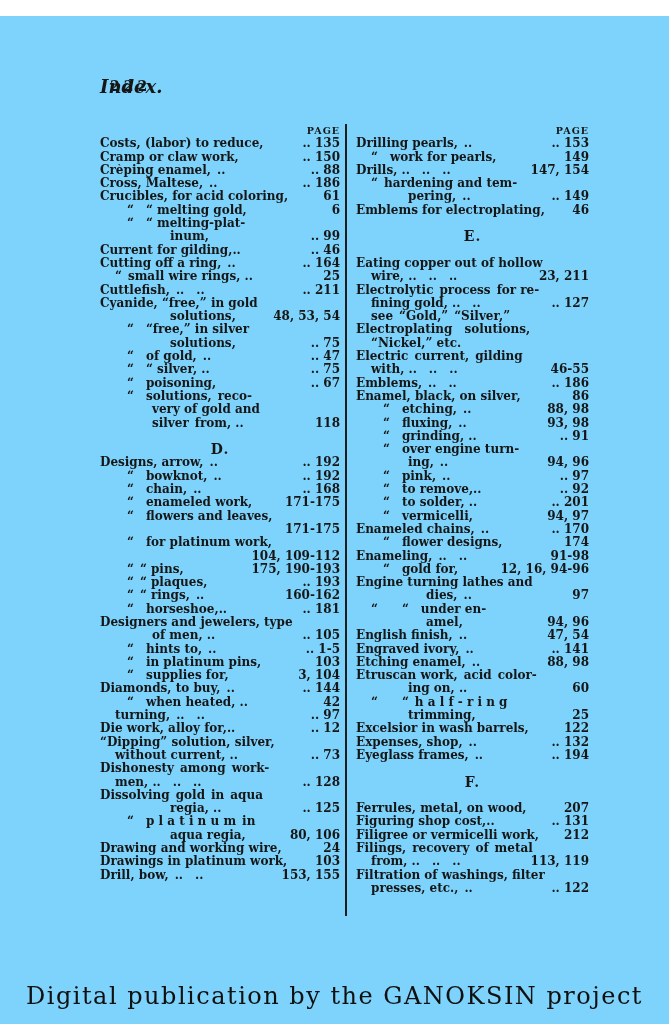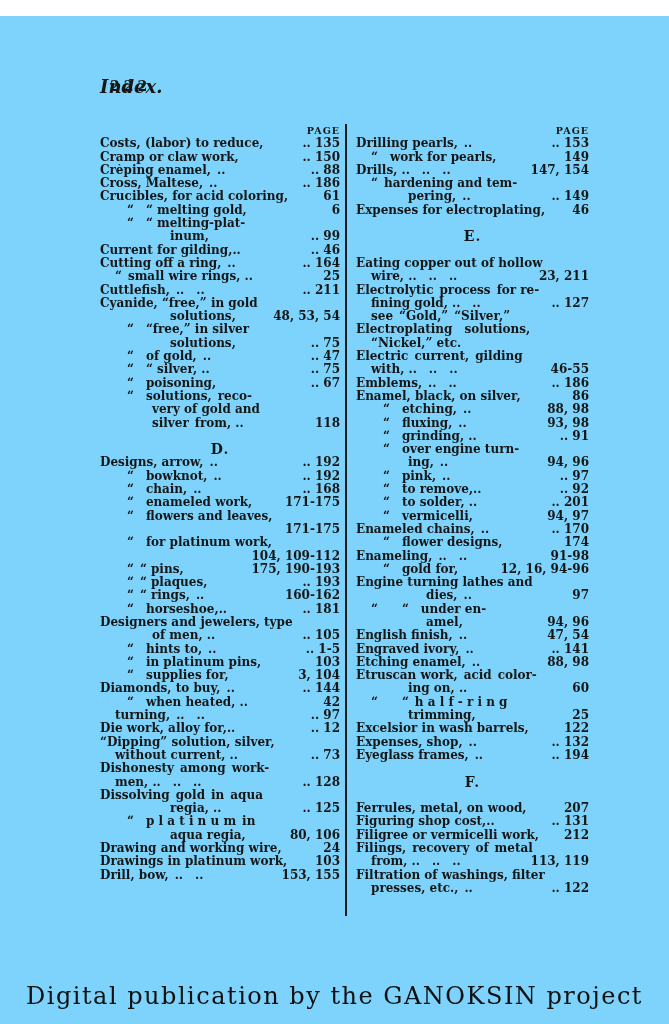--- a/index.html
+++ b/index.html
@@ -111,21 +111,21 @@
         <div class="line e"><span class="t">Drill, bow, .. ..</span><span class="p">153, 155</span></div>
       </div>
     <div class="divider"></div>
     <div class="col right">
         <div class="line ph">PAGE</div>
         <div class="line e"><span class="t">Drilling pearls, ..</span><span class="p">.. 153</span></div>
         <div class="line e"><span class="t i1">“ work for pearls,</span><span class="p">149</span></div>
         <div class="line e"><span class="t">Drills, .. .. ..</span><span class="p">147, 154</span></div>
         <div class="line e"><span class="t i1">“ hardening and tem-</span></div>
         <div class="line e"><span class="t i4">pering, ..</span><span class="p">.. 149</span></div>
-        <div class="line e"><span class="t">Expenses for electroplating,</span><span class="p">46</span></div>
+        <div class="line e"><span class="t">Emblems for electroplating,</span><span class="p">46</span></div>
         <div class="line b">&nbsp;</div>
         <div class="line h">E.</div>
         <div class="line b">&nbsp;</div>
         <div class="line e"><span class="t">Eating copper out of hollow</span></div>
         <div class="line e"><span class="t i1">wire, .. .. ..</span><span class="p">23, 211</span></div>
         <div class="line e"><span class="t">Electrolytic process for re-</span></div>
         <div class="line e"><span class="t i1">fining gold, .. ..</span><span class="p">.. 127</span></div>
         <div class="line e"><span class="t i1">see “Gold,” “Silver,”</span></div>
         <div class="line e"><span class="t">Electroplating solutions,</span></div>
         <div class="line e"><span class="t i1">“Nickel,” etc.</span></div>

